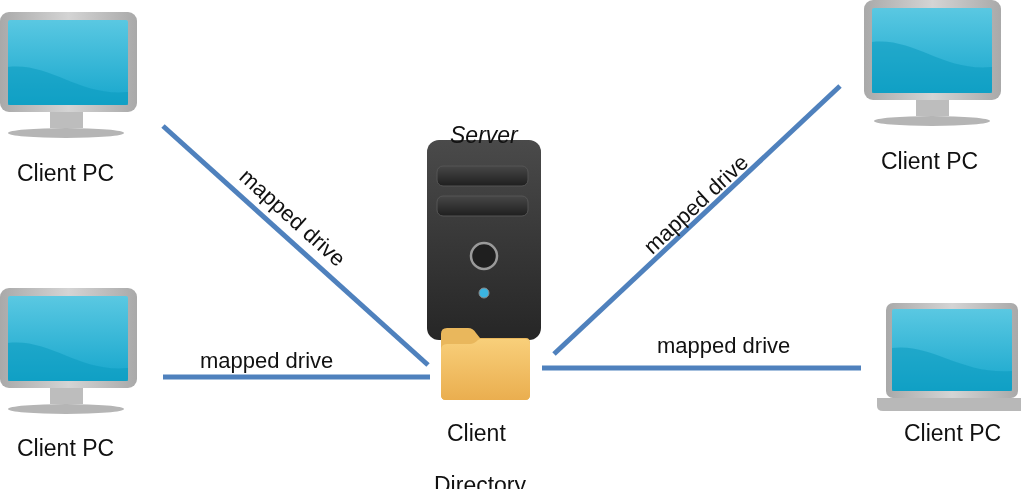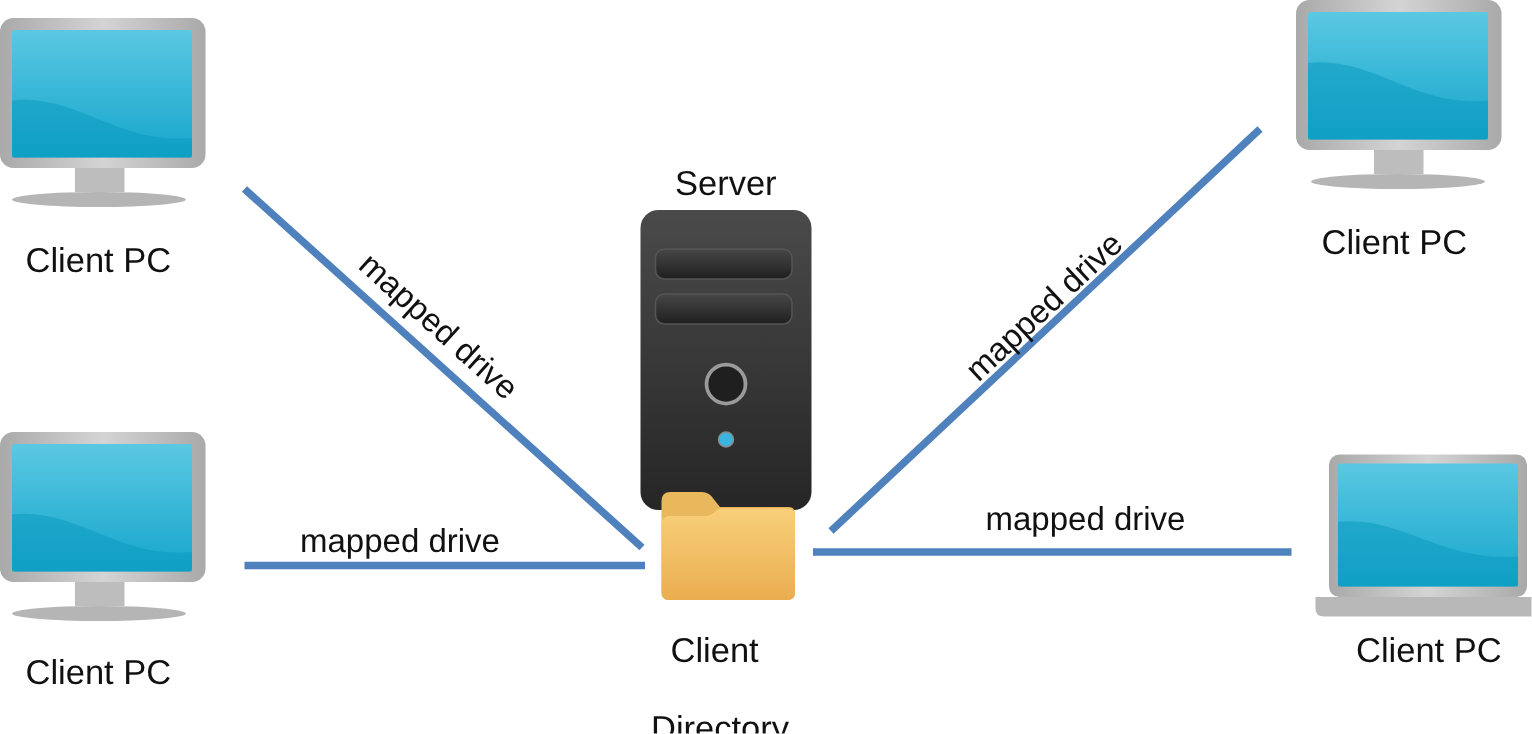--- a/index.html
+++ b/index.html
@@ -86,20 +86,20 @@
   <g>
     <path d="M441 334 Q441 328 447 328 L468 328 Q473 328 476 333 L480 338 L526 338 Q530 338 530 343 L530 395 Q530 400 525 400 L446 400 Q441 400 441 395 Z" fill="#e9b75c"></path>
     <path d="M441 350 Q441 344 447 344 L470 344 Q474 344 478 340 L480 339 L525 339 Q530 339 530 344 L530 395 Q530 400 525 400 L446 400 Q441 400 441 395 Z" fill="url(#folderGrad)"></path>
   </g>
 </svg>
 
 <div class="label" style="left:17px; top:162px;">Client PC</div>
 <div class="label" style="left:17px; top:437px;">Client PC</div>
 <div class="label" style="left:881px; top:150px;">Client PC</div>
 <div class="label" style="left:904px; top:422px;">Client PC</div>
-<div class="label" style="left:450px; top:111px;">Server</div>
+<div class="label" style="left:450px; top:124px;font-style:italic;">Server</div>
 <div class="label" style="left:447px; top:422px;">Client</div>
 <div class="label" style="left:434px; top:474px;">Directory</div>
 
 <div class="edge-label" style="left:250px; top:165px; transform:rotate(42deg);">mapped drive</div>
 <div class="edge-label" style="left:200px; top:350px;">mapped drive</div>
 <div class="edge-label" style="left:640px; top:242px; transform:rotate(-43deg);">mapped drive</div>
 <div class="edge-label" style="left:657px; top:335px;">mapped drive</div>
 
 </body></html>

